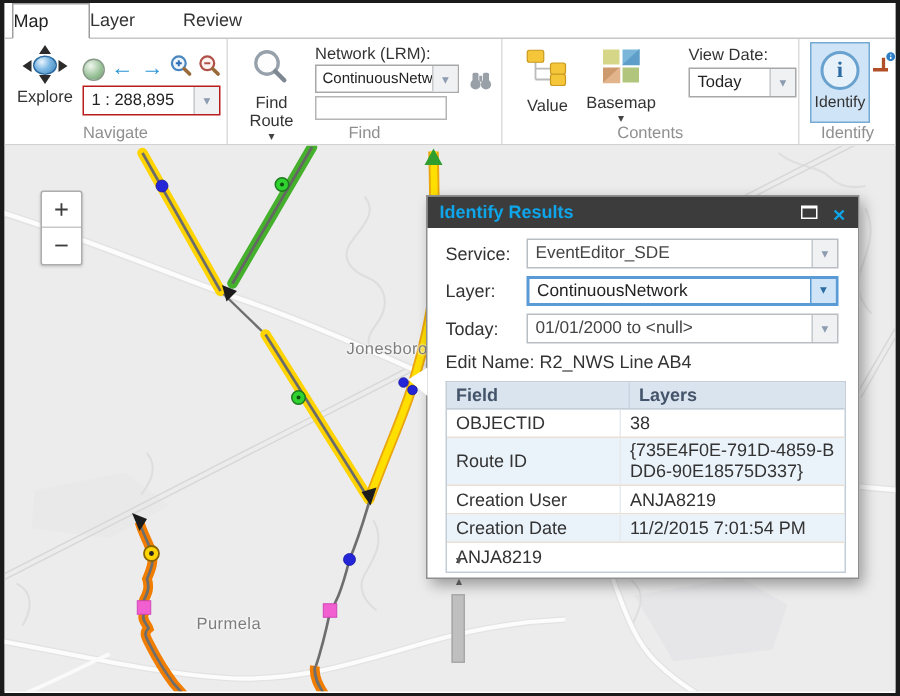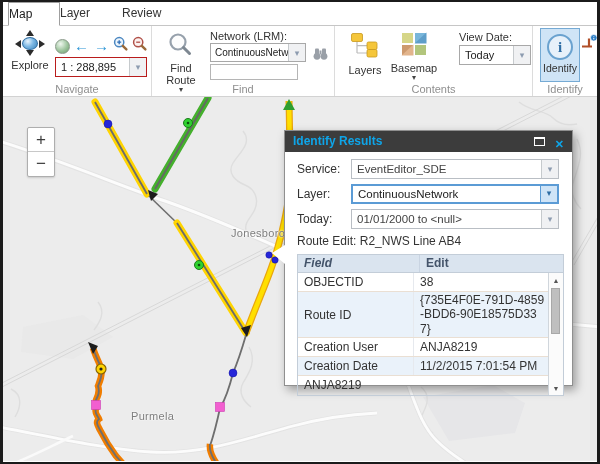--- a/index.html
+++ b/index.html
@@ -95,23 +95,23 @@
   .pcombo { position:relative; flex:1; height:20px; border:1px solid #b9bec4; background:#fff; }
   .pcombo .txt { position:absolute; left:5px; top:0; line-height:18px; font-size:11.5px; color:#444; }
   .pcombo.active { border:2px solid #5b9bd5; }
   .pcombo.active .txt { line-height:16px; color:#222; }
   .pcombo.active .combo-arrow-btn { background:#cfe4f7; border-left:1px solid #5b9bd5; color:#2e6da4; line-height:15px; }
   .routename { font-size:12px; color:#333; margin:1px 0 6px 0; }
 
   .ptable { width:267px; border:1px solid #c3cdd8; }
   .thead { display:flex; height:18px; background:#dae4ef; border-bottom:1px solid #c3cdd8;
            font-size:12px; font-weight:bold; color:#44546a; }
-  .thead .c1 { width:122px; padding-left:6px; line-height:17px; border-right:1px solid #c9d4e2;font-style:italic; }
+  .thead .c1 { width:122px; padding-left:6px; line-height:17px; border-right:1px solid #c9d4e2; }
   .thead .c2 { flex:1; padding-left:6px; line-height:17px; }
-  .tbodywrap { display:flex; }
+  .tbodywrap { display:flex;flex-direction:column; }
   .rowscol { flex:1; }
   .trow { display:flex; border-bottom:1px solid #eadfd3; font-size:12px; color:#333; align-items:center; }
   .trow:nth-child(2), .trow:nth-child(4) { background:#eaf2fa; }
   .trow:last-child { border-bottom:none; }
   .trow .c1 { width:116px; padding-left:6px; border-right:1px solid #e6e9ee; align-self:stretch; display:flex; align-items:center; }
   .trow .c2 { flex:1; padding:1px 2px 1px 6px; word-break:break-all; line-height:1.2; }
   .h20 { min-height:19px; } .h32 { min-height:31px; }
   .scrollbar { width:15px; border-left:1px solid #d0d6dc; background:#fbfbfb; position:relative; }
   .sb-arrow { position:absolute; left:0; right:0; text-align:center; font-size:7px; color:#555; }
   .sb-up { top:4px; } .sb-down { bottom:3px; }
@@ -195,21 +195,21 @@
     <div class="rgroup g-cont">
       <div class="ribbtn" style="left:10px; top:6px; width:40px;">
         <svg width="30" height="26" viewBox="0 0 30 26">
           <path d="M7,9.5 V21 M7,13.7 H17 M7,21 H17" stroke="#bbbbbb" stroke-width="1.2" fill="none"></path>
           <g fill="#f5c63a" stroke="#c8991e" stroke-width="0.8">
             <rect x="1.5" y="1.5" width="11" height="8" rx="1.5"></rect>
             <rect x="17" y="10" width="10" height="7.5" rx="1.5"></rect>
             <rect x="17" y="17.5" width="10" height="7.5" rx="1.5"></rect>
           </g>
         </svg>
-        <div class="lbl">Layers</div>
+        <div class="lbl">Value</div>
       </div>
       <div class="ribbtn" style="left:54px; top:6px; width:50px;">
         <svg width="26" height="24" viewBox="0 0 26 24">
           <rect x="0.5" y="0.5" width="12" height="11" fill="#d6d688" stroke="#fff"></rect>
           <rect x="13.5" y="0.5" width="12" height="11" fill="#79b6da" stroke="#fff"></rect>
           <polygon points="13.5,11.5 25.5,0.5 25.5,11.5" fill="#5f9ec9"></polygon>
           <rect x="0.5" y="12.5" width="12" height="11" fill="#cd9a6e" stroke="#fff"></rect>
           <polygon points="0.5,23.5 12.5,12.5 12.5,23.5" fill="#e2b48c"></polygon>
           <rect x="13.5" y="12.5" width="12" height="11" fill="#b2c57c" stroke="#fff"></rect>
         </svg>
@@ -359,28 +359,28 @@
           </span>
         </div>
         <div class="prow">
           <span class="plabel">Today:</span>
           <span class="pcombo">
             <span class="txt">01/01/2000 to &lt;null&gt;</span>
             <span class="combo-arrow-btn">▾</span>
           </span>
         </div>
         <div class="routename">
-          <span>Route Edit:</span>
+          <span>Edit Name:</span>
           <span>R2_NWS Line AB4</span>
         </div>
 
         <div class="ptable">
           <div class="thead">
             <span class="c1">Field</span>
-            <span class="c2">Edit</span>
+            <span class="c2">Layers</span>
           </div>
           <div class="tbodywrap">
             <div class="rowscol">
               <div class="trow h20">
                 <span class="c1">OBJECTID</span>
                 <span class="c2">38</span>
               </div>
               <div class="trow h32">
                 <span class="c1">Route ID</span>
                 <span class="c2">{735E4F0E-791D-4859-BDD6-90E18575D337}</span>

